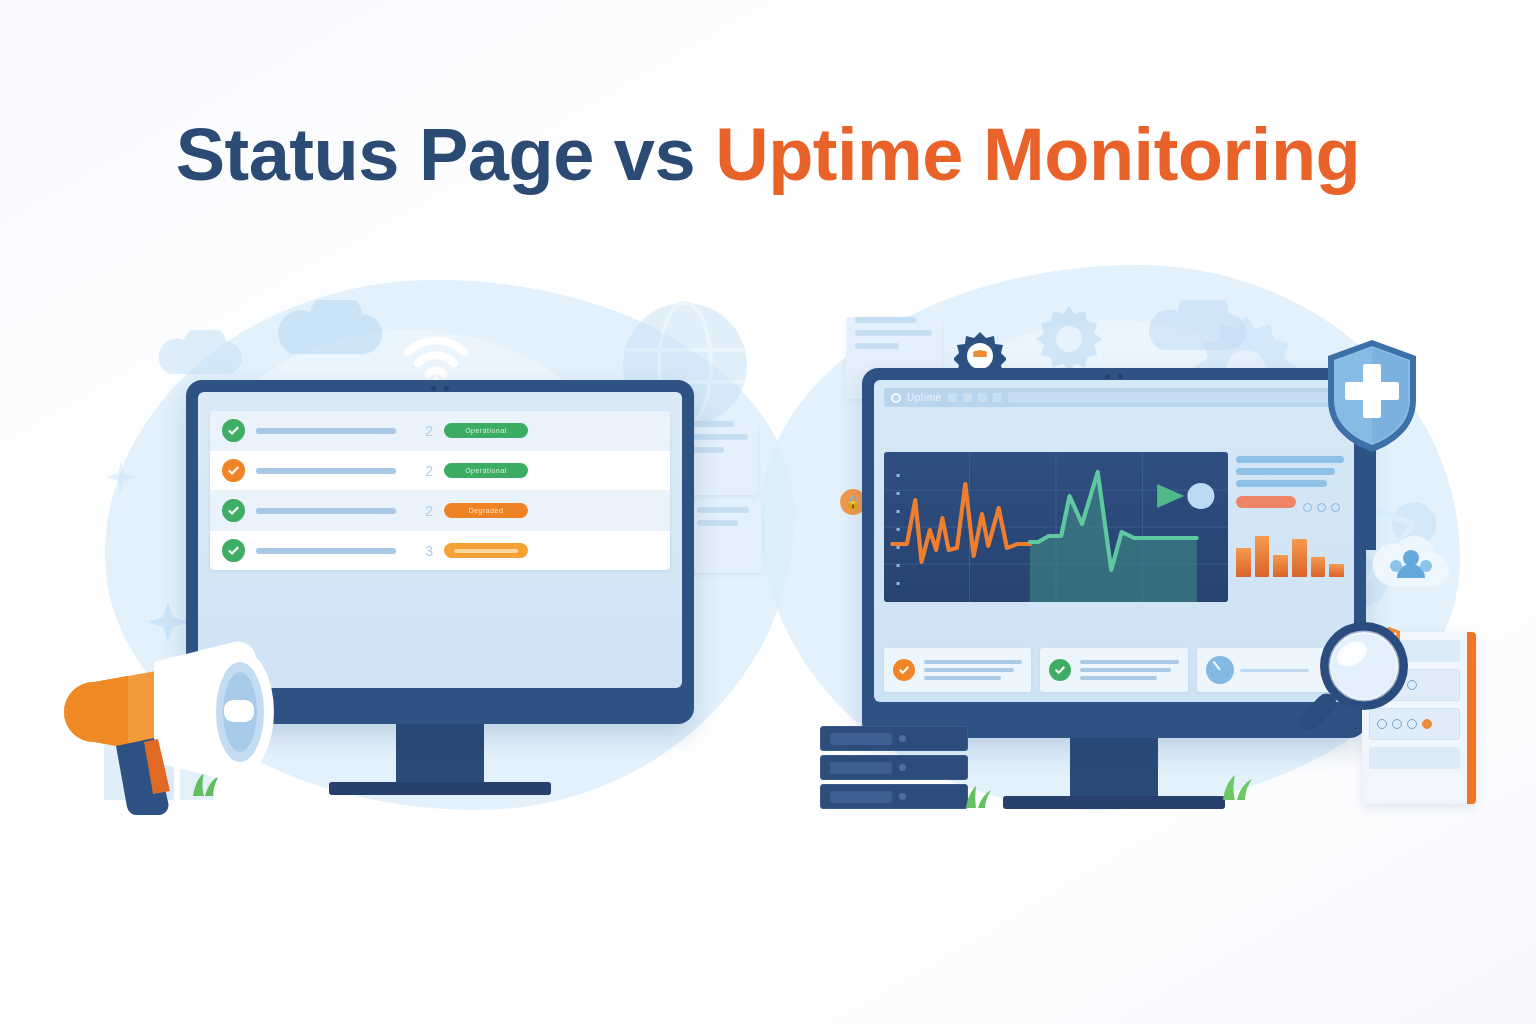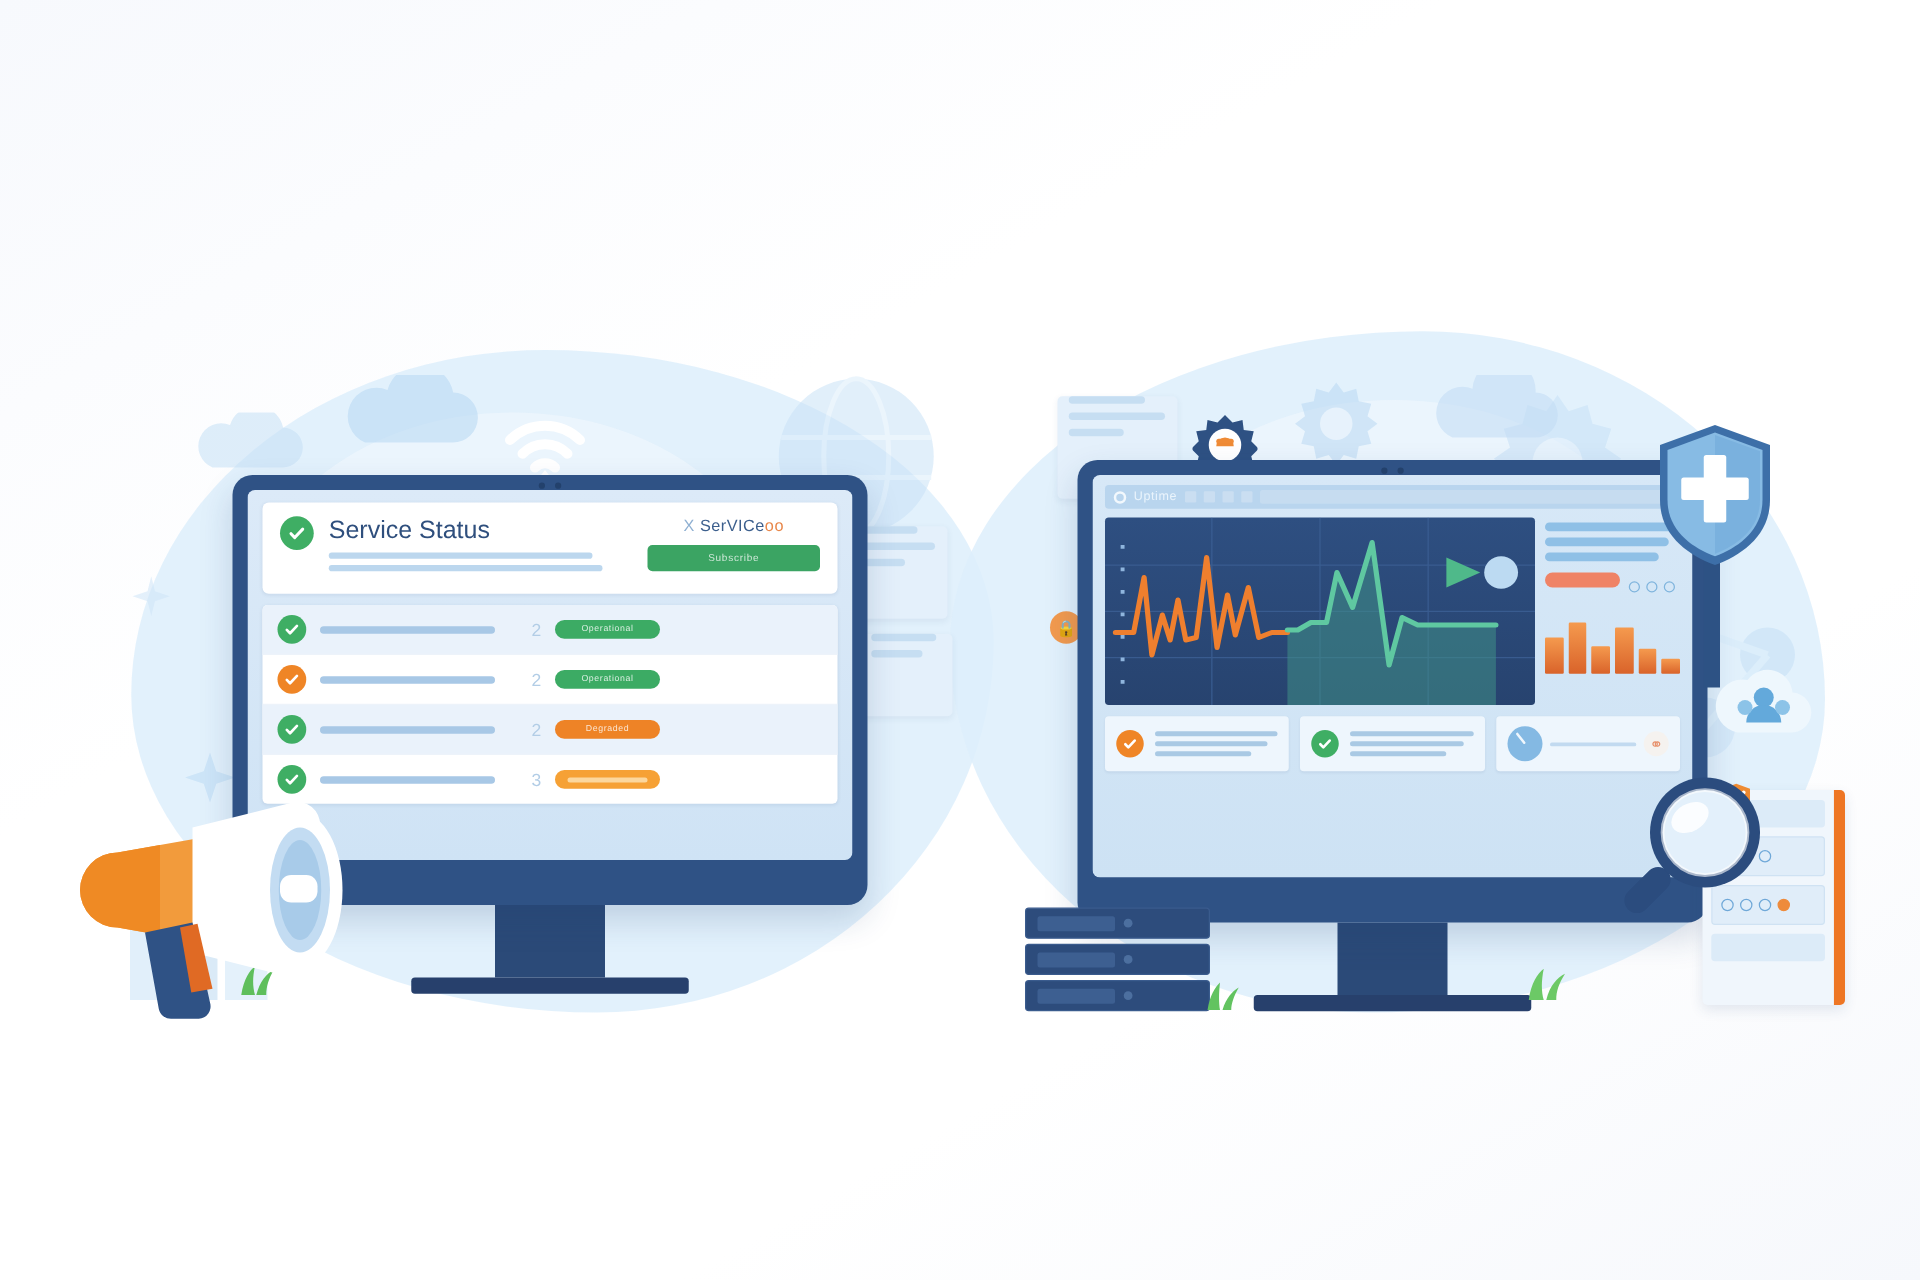--- a/index.html
+++ b/index.html
@@ -153,21 +153,21 @@
   .sp-pill.green  { background: #3cab64; }
   .sp-pill.orange { background: #ee8326; }
   .sp-pill.amber  { background: #f6a135; }
   .sp-pill.amber i { display:block; width: 64px; height: 4px; border-radius: 2px; background: #fcd79d; }
 
   
   .md {
     height: 100%;
     background: linear-gradient(180deg,#d7e8f7 0%,#cde2f4 100%);
     padding: 8px 10px 10px 10px;
-    display: flex; flex-direction: column;
+    display: flex; flex-direction: column; justify-content: space-between;
   }
   .md-topbar {
     background: #b9d5ee; border-radius: 3px; height: 19px;
     display: flex; align-items: center; gap: 6px; padding: 0 7px;
     margin-bottom: 7px;
   }
   .md-topbar .ring {
     width: 10px; height: 10px; border-radius: 50%;
     border: 2px solid #f2f8fd; flex: 0 0 auto;
   }
@@ -299,20 +299,25 @@
   .docs-bg .sheet {
     background: #e4f0fb; border-radius: 4px; box-shadow: 0 2px 5px rgba(40,70,120,.07);
   }
   .docs-bg .l { height: 6px; background: #c6def2; border-radius: 3px; margin: 7px 9px; }
 </style>
 </head>
 <body>
 
 <div class="canvas">
 
+  <div class="title-wrap">
+    <div class="title">
+      <span class="part-a">Status Page vs </span><span class="part-b">Uptime Monitoring</span>
+    </div>
+  </div>
 
   <div class="blob blob-left"></div>
   <div class="blob blob-right"></div>
   <div class="blob-inner bi1"></div>
   <div class="blob-inner bi2"></div>
 
   <div class="deco" style="left:150px;top:330px;">
     <svg width="96" height="58" viewBox="0 0 96 58">
         <path d="M20 44h56a16 16 0 0 0 .5-32A22 22 0 0 0 34 10 17 17 0 0 0 20 44z" fill="#c5e0f6"></path>
       </svg>
@@ -417,38 +422,20 @@
   <div class="monitor" id="monitor-left">
     <div class="m-body">
       <div class="m-bezel-dots">
           <i></i>
           <i></i>
         </div>
       <div class="m-screen">
 
         <div class="sp">
 
-          <div class="sp-header">
-            <div class="chk">
-              <svg viewBox="0 0 16 16">
-                  <path d="M3 8.5l3.2 3.3L13 4.6" stroke="#fff" stroke-width="2.6" fill="none" stroke-linecap="round" stroke-linejoin="round"></path>
-                </svg>
-            </div>
-            <div class="sp-head-main">
-              <div class="sp-title">Service Status</div>
-              <div class="sp-bar w1"></div>
-              <div class="sp-bar w2"></div>
-            </div>
-            <div class="sp-head-side">
-              <div class="sp-brand">
-                <span class="x">X</span><span>SerVICe</span><span class="o">oo</span>
-              </div>
-              <div class="sp-cta">Subscribe</div>
-            </div>
-          </div>
 
           <div class="sp-rows">
 
             <div class="sp-row">
               <div class="chk">
                 <svg viewBox="0 0 16 16">
                     <path d="M3 8.5l3.2 3.3L13 4.6" stroke="#fff" stroke-width="2.6" fill="none" stroke-linecap="round" stroke-linejoin="round"></path>
                   </svg>
               </div>
               <div class="sp-rowbar"></div>

